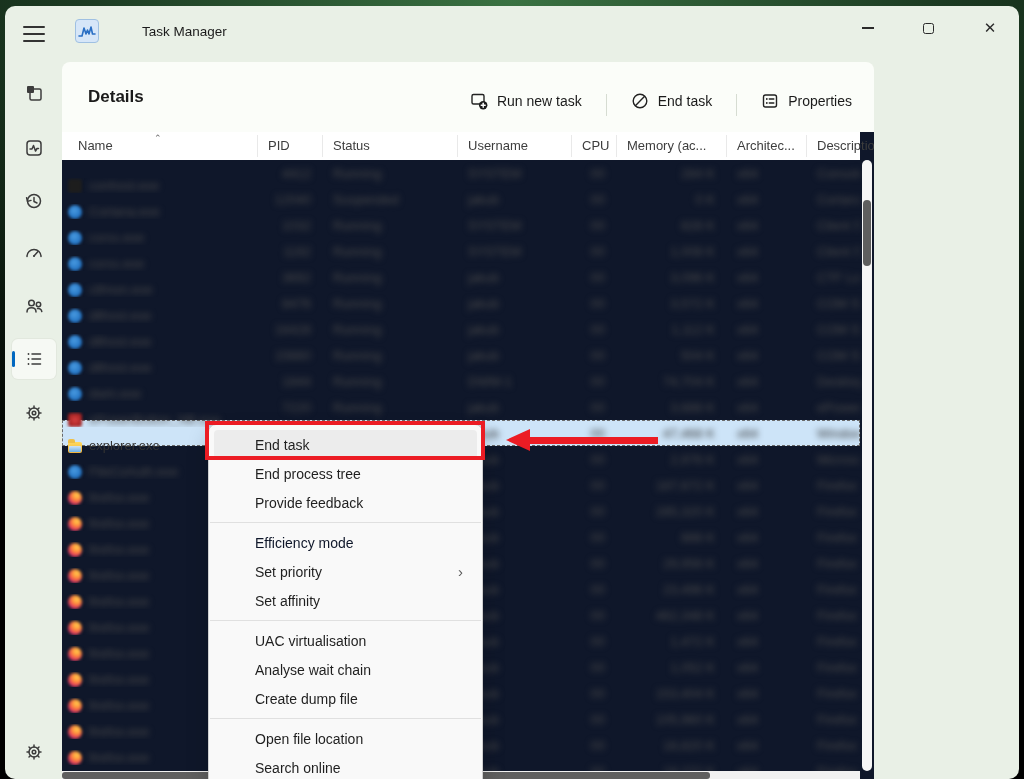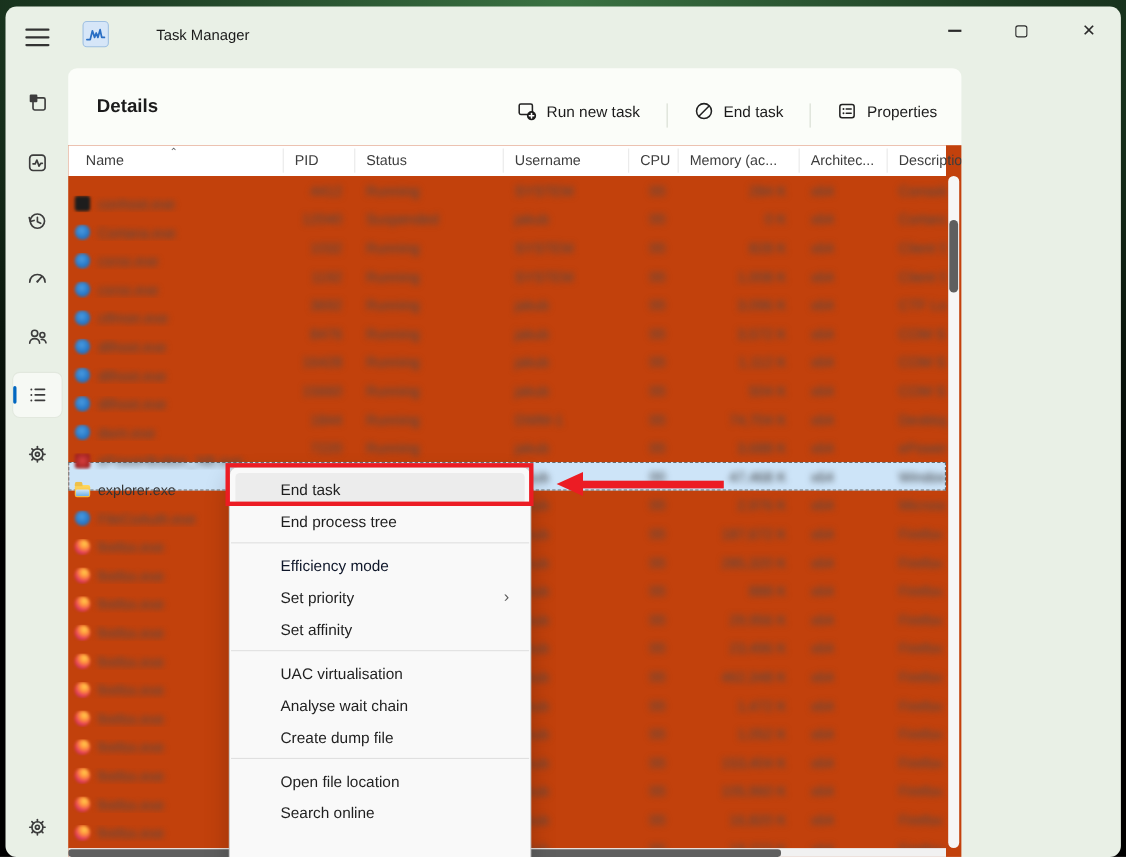--- a/index.html
+++ b/index.html
@@ -35,32 +35,32 @@
   
   #panel { position:absolute; left:57px; top:56px; width:812px; bottom:0;
     background:#fbfdf9; border-radius:8px 8px 0 0; }
   #page-title { position:absolute; left:26px; top:25px; font-size:17px; font-weight:700; color:#1b1b1b; }
   #toolbar { position:absolute; right:12px; top:18px; height:36px; display:flex; align-items:flex-end; gap:14px; }
   .tbbtn { display:flex; align-items:center; gap:9px; padding:6px 10px; border-radius:4px; font-size:14px; color:#1b1b1b; cursor:pointer; }
   .tbbtn svg { stroke:#222; fill:none; stroke-width:1.4; stroke-linecap:round; stroke-linejoin:round; }
   .tbsep { width:1px; height:22px; background:#d6dcd2; }
 
   
-  #tablewrap { position:absolute; left:0; top:70px; right:0; bottom:0; background:#c2410c; overflow:hidden; }
+  #tablewrap { position:absolute; left:0; top:70px; right:0; bottom:0; background:#0f172a; overflow:hidden; }
   .tgrid { display:grid; grid-template-columns:196px 65px 135px 114px 45px 110px 80px 1fr; align-items:center; }
   #thead { position:absolute; left:0; top:0; right:14px; height:28px; background:#fff; font-size:13px; color:#3d3d3d; }
   #thead .hcell { height:22px; line-height:22px; padding-left:10px; border-right:1px solid #e9e9e9; position:relative; cursor:pointer; }
   #thead .hcell:last-child { border-right:none; }
   #thead .hcell.c-name { padding-left:16px; }
   #sortcaret { position:absolute; left:92px; top:-8px; font-size:9px; color:#666; }
   #rows { position:absolute; left:0; top:28px; right:14px; bottom:0; }
   .trow { height:26px; font-size:13px; color:#4a4a4a; cursor:default; }
   .trow .cell { padding-left:10px; white-space:nowrap; overflow:hidden; }
   .trow .cell.r { text-align:right; padding-right:12px; padding-left:0; }
-  .trow .c-name { display:flex; align-items:flex-start; gap:7px; padding-left:6px;margin-top:24px; }
+  .trow .c-name { display:flex; align-items:flex-end; gap:7px; padding-left:6px;margin-top:24px; }
   .trow.selected { background:var(--selection); outline:1px dashed #6a6a6a; outline-offset:-1px; color:#333; }
   .bl { filter:blur(3px); }
   .ficon { width:14px; height:14px; flex:0 0 14px; border-radius:3px; filter:blur(1.6px); }
   .ficon.dark { background:#1d1d1d; }
   .ficon.app { background:radial-gradient(circle at 45% 40%, #4a9be0 0%, #1f6fc0 70%, #aac9e8 100%); border-radius:50%; }
   .ficon.red { background:radial-gradient(circle at 50% 50%, #d84040 0%, #9c1f1f 80%); }
   .ficon.firefox { background:radial-gradient(circle at 62% 32%, #ffd24d 0%, #ff8a3c 35%, #e33a5e 65%, #8a2e8e 100%); border-radius:50%; }
   .ficon.folder { filter:none; position:relative; background:linear-gradient(#ffd95e, #f3b33a); border-radius:2px; height:11px; margin-top:3px; }
   .ficon.folder::before { content:""; position:absolute; left:0; top:-3px; width:7px; height:4px; background:#eec04a; border-radius:2px 2px 0 0; }
   .ficon.folder::after { content:""; position:absolute; left:1px; top:4px; right:1px; bottom:1px; background:linear-gradient(#cfe3f5,#6db1e8); border-radius:1px; }
@@ -560,20 +560,23 @@
     </div>
   </div>
 
   <div id="ctxmenu">
       <div class="mitem hovered">
         <span>End task</span>
       </div>
       <div class="mitem">
         <span>End process tree</span>
       </div>
+      <div class="mitem">
+        <span>Provide feedback</span>
+      </div>
       <div class="msep"></div>
       <div class="mitem disabled">
         <span>Efficiency mode</span>
       </div>
       <div class="mitem">
         <span>Set priority</span>
         <span class="chev">›</span>
       </div>
       <div class="mitem">
         <span>Set affinity</span>

